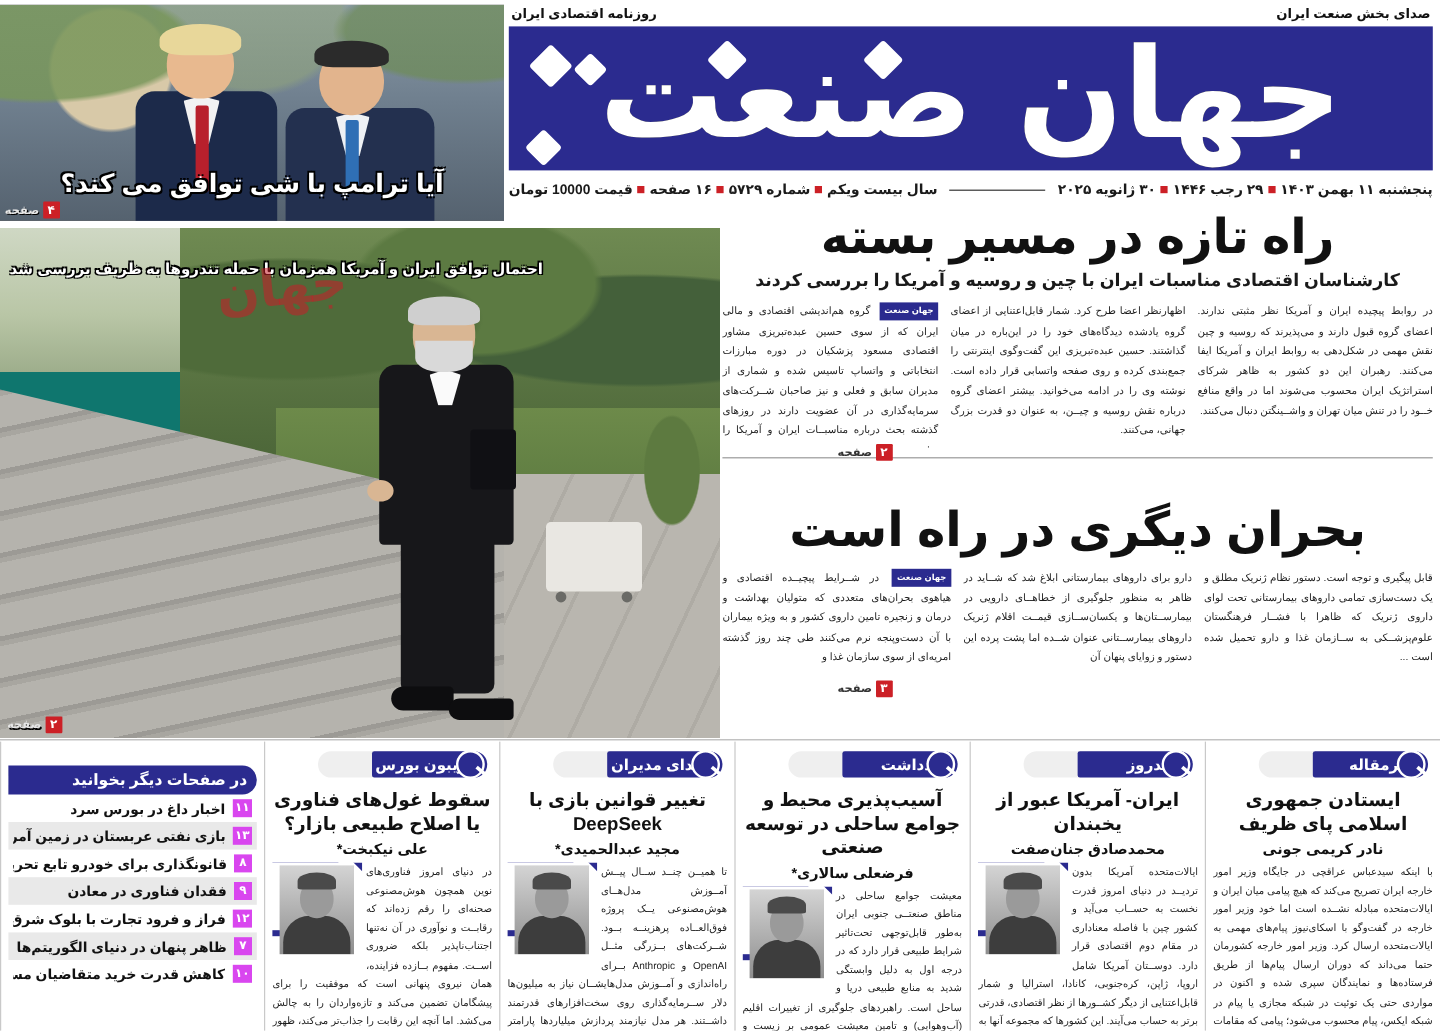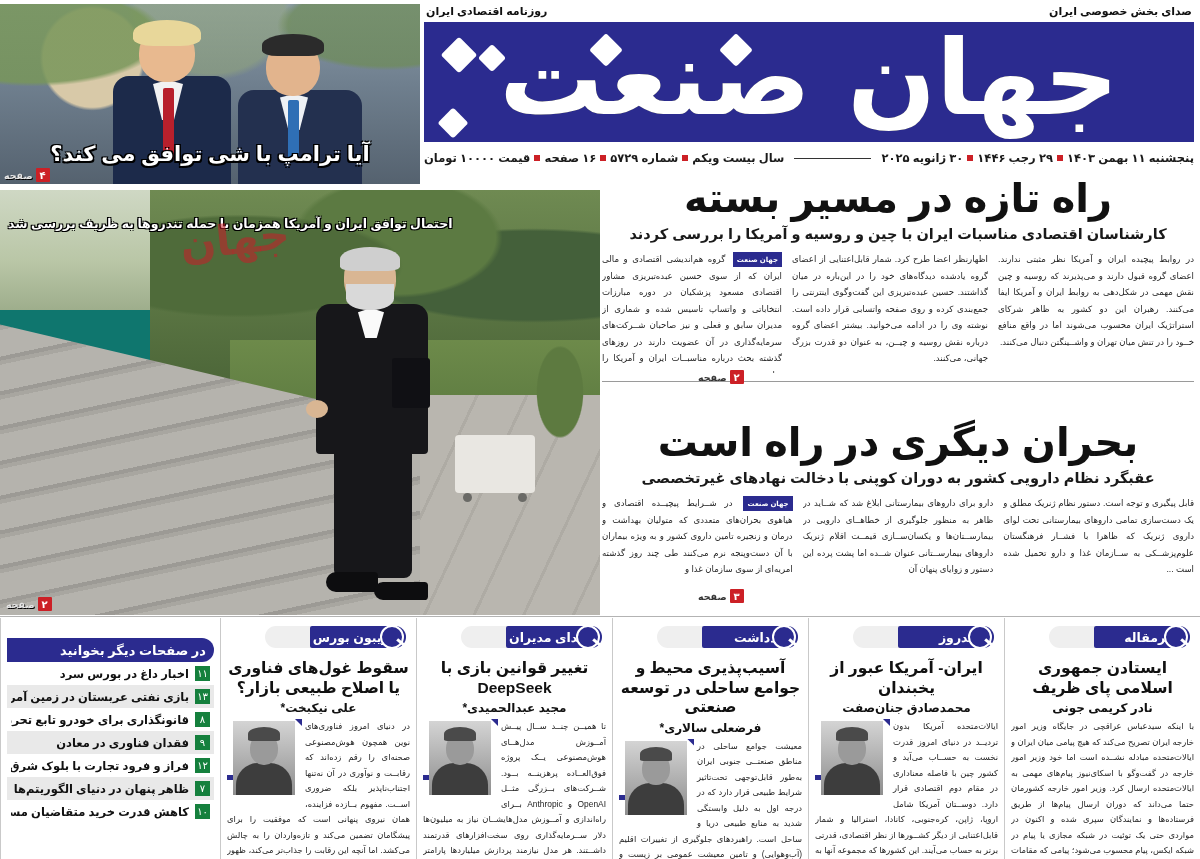--- a/index.html
+++ b/index.html
@@ -292,40 +292,40 @@
   }
   .rl-head-wrap { position:relative; }
   .rl-item {
     display:flex; align-items:center; gap:6px;
     height:23px; padding:0 4px; direction:rtl;
     font-size:11.5px; font-weight:bold; color:#111;
   }
   .rl-item:nth-child(even) { background:#e9e9e9; }
   .rl-num {
     flex:0 0 auto; min-width:15px; height:15px;
-    background:#15803d; color:#fff;
+    background:#d946ef; color:#fff;
     display:inline-flex; align-items:center; justify-content:center;
-    font-size:10px; font-weight:normal; padding:0 2px;
+    font-size:10px; font-weight:bold; padding:0 2px;
   }
   .rl-text { flex:1; text-align:right; white-space:nowrap; overflow:hidden; }
 
   .watermark {
     position:absolute; left:180px; top:215px;
     font-size:42px; font-weight:bold; color:rgba(200,30,40,.55);
     transform:rotate(-6deg); pointer-events:none; white-space:nowrap;
   }
   .sep-line { position:absolute; left:0; top:616px; width:1200px; height:1px; background:#b3b3b3; }
 </style>
 </head>
 <body>
 
 <div class="page">
 
   <div class="top-strip">
-    <div class="top-tag">صدای بخش خصوصی ایران</div>
+    <div class="top-tag">صدای بخش صنعت ایران</div>
     <div class="top-tag">روزنامه اقتصادی ایران</div>
   </div>
 
   <div class="masthead">
     <div class="diamond d1"></div>
     <div class="diamond d2"></div>
     <div class="diamond d3"></div>
     <div class="diamond d4"></div>
     <div class="diamond d5"></div>
     <div class="mast-logo">جهان صنعت</div>
@@ -340,21 +340,21 @@
       <span>۳۰ ژانویه ۲۰۲۵</span>
     </div>
     <div class="dl-rule"></div>
     <div class="dl-block">
       <span>سال بیست ویکم</span>
       <span class="dl-sq"></span>
       <span>شماره ۵۷۲۹</span>
       <span class="dl-sq"></span>
       <span>۱۶ صفحه</span>
       <span class="dl-sq"></span>
-      <span>قیمت ۱۰۰۰۰ تومان</span>
+      <span>قیمت 10000 تومان</span>
     </div>
   </div>
 
   <div class="photo-topleft">
     <div class="tl-bg"></div>
     <div class="tl-greenery"></div>
     <div class="figure fig-trump">
       <div class="body"></div>
         <div class="shirt"></div>
         <div class="tie"></div>
@@ -419,21 +419,20 @@
     </div>
     <div class="page-badge" style="position:absolute; left:96px; bottom:-2px;">
       <span class="num">۲</span>
       <span class="lbl">صفحه</span>
     </div>
     <div class="hr-thin"></div>
   </div>
 
   <div class="story story-2">
     <div class="story-head">بحران دیگری در راه است</div>
-    <div class="story-sub">عقبگرد نظام دارویی کشور به دوران کوپنی با دخالت نهادهای غیرتخصصی</div>
     <div class="story-cols">
       <div class="col">
         <span>قابل پیگیری و توجه است. دستور نظام ژنریک مطلق و یک دست‌سازی تمامی داروهای بیمارستانی تحت لوای داروی ژنریک که ظاهرا با فشــار فرهنگستان علوم‌پزشــکی به ســازمان غذا و دارو تحمیل شده است ...</span>
       </div>
       <div class="col">
         <span>دارو برای داروهای بیمارستانی ابلاغ شد که شــاید در ظاهر به منظور جلوگیری از خطاهــای دارویی در بیمارســتان‌ها و یکسان‌ســازی قیمــت اقلام ژنریک داروهای بیمارســتانی عنوان شــده اما پشت پرده این دستور و زوایای پنهان آن</span>
       </div>
       <div class="col">
         <span class="mini-logo">جهان صنعت</span>
         <span>در شــرایط پیچیــده اقتصادی و هیاهوی بحران‌های متعددی که متولیان بهداشت و درمان و زنجیره تامین داروی کشور و به ویژه بیماران با آن دست‌وپنجه نرم می‌کنند طی چند روز گذشته امریه‌ای از سوی سازمان غذا و</span>

